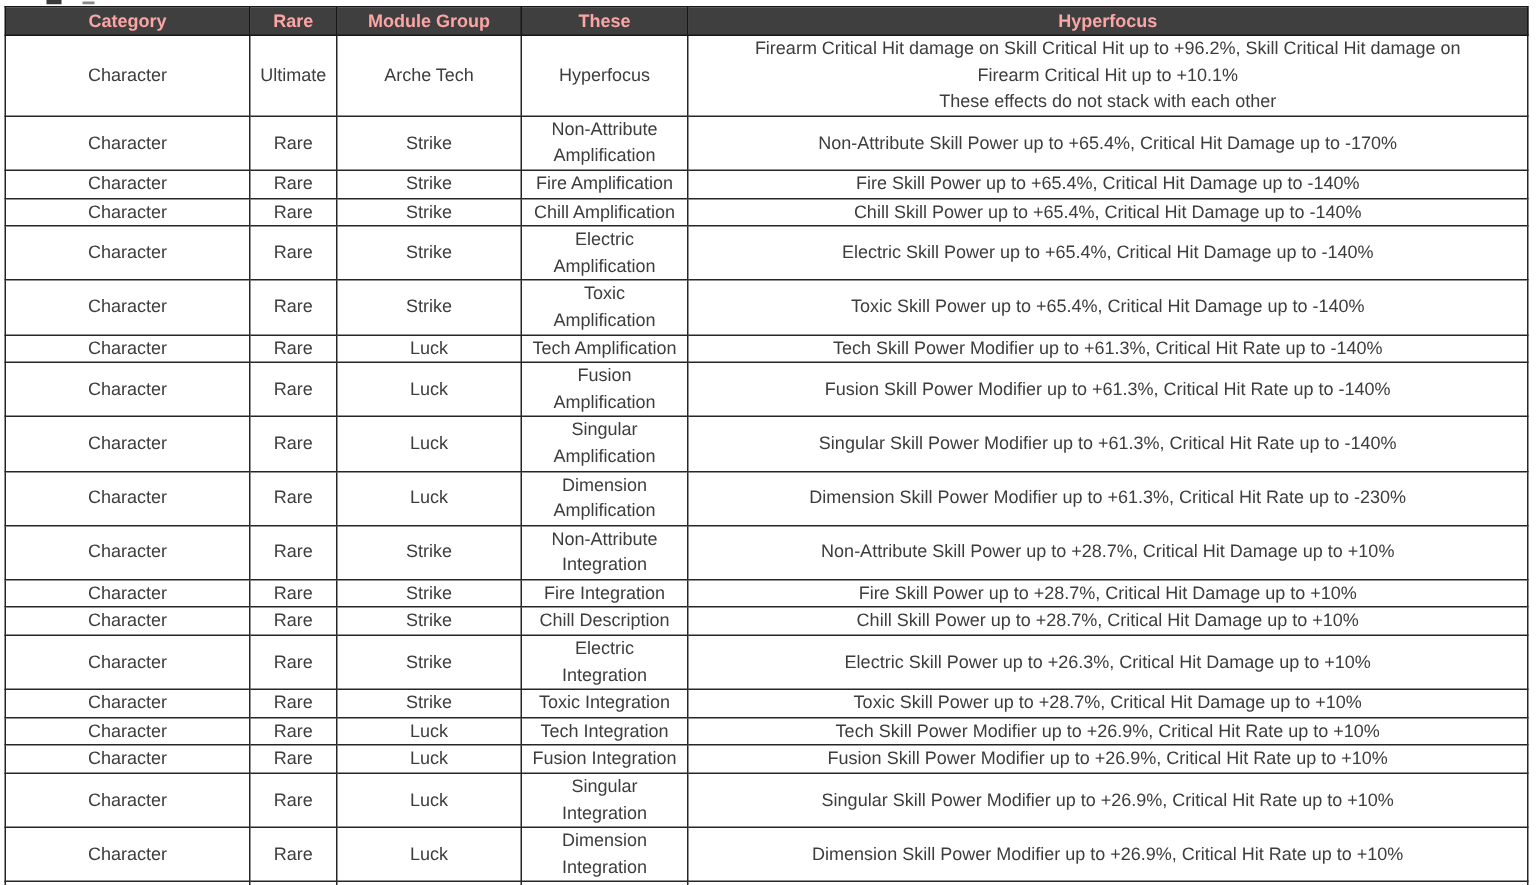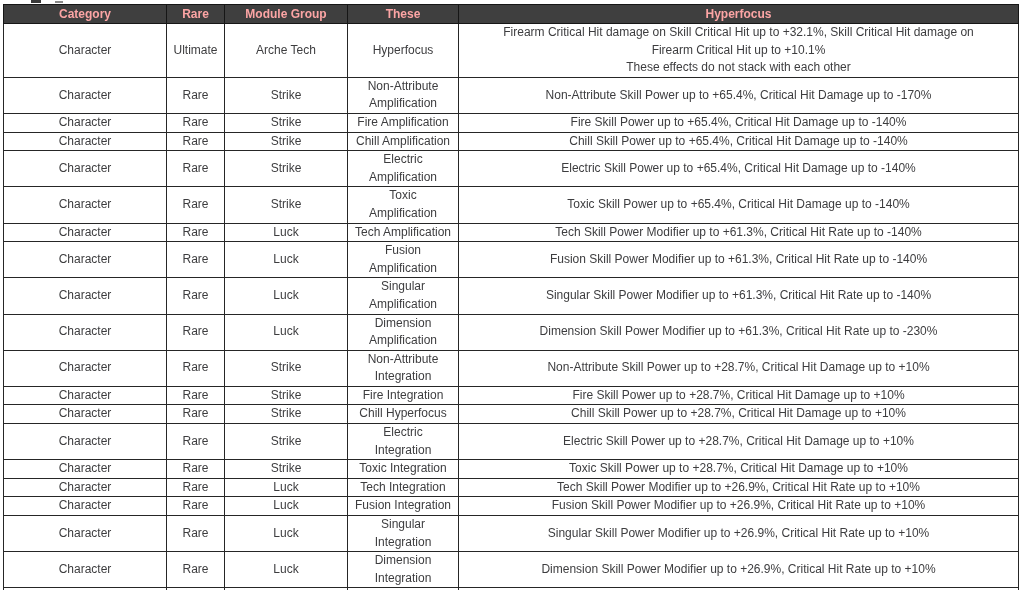--- a/index.html
+++ b/index.html
@@ -89,21 +89,21 @@
         <th>These</th>
         <th>Hyperfocus</th>
       </tr>
   </thead>
   <tbody>
   <tr>
         <td class="col-category">Character</td>
         <td class="col-tier">Ultimate</td>
         <td class="col-module_group">Arche Tech</td>
         <td class="col-name">Hyperfocus</td>
-        <td class="col-description">Firearm Critical Hit damage on Skill Critical Hit up to +32.1%, Skill Critical Hit damage on
+        <td class="col-description">Firearm Critical Hit damage on Skill Critical Hit up to +96.2%, Skill Critical Hit damage on
 Firearm Critical Hit up to +10.1%
 These effects do not stack with each other</td>
       </tr>
       <tr>
         <td class="col-category">Character</td>
         <td class="col-tier">Rare</td>
         <td class="col-module_group">Strike</td>
         <td class="col-name">Non-Attribute
 Amplification</td>
         <td class="col-description">Non-Attribute Skill Power up to +65.4%, Critical Hit Damage up to -170%</td>
@@ -181,30 +181,30 @@
         <td class="col-category">Character</td>
         <td class="col-tier">Rare</td>
         <td class="col-module_group">Strike</td>
         <td class="col-name">Fire Integration</td>
         <td class="col-description">Fire Skill Power up to +28.7%, Critical Hit Damage up to +10%</td>
       </tr>
       <tr>
         <td class="col-category">Character</td>
         <td class="col-tier">Rare</td>
         <td class="col-module_group">Strike</td>
-        <td class="col-name">Chill Hyperfocus</td>
+        <td class="col-name">Chill Description</td>
         <td class="col-description">Chill Skill Power up to +28.7%, Critical Hit Damage up to +10%</td>
       </tr>
       <tr>
         <td class="col-category">Character</td>
         <td class="col-tier">Rare</td>
         <td class="col-module_group">Strike</td>
         <td class="col-name">Electric
 Integration</td>
-        <td class="col-description">Electric Skill Power up to +28.7%, Critical Hit Damage up to +10%</td>
+        <td class="col-description">Electric Skill Power up to +26.3%, Critical Hit Damage up to +10%</td>
       </tr>
       <tr>
         <td class="col-category">Character</td>
         <td class="col-tier">Rare</td>
         <td class="col-module_group">Strike</td>
         <td class="col-name">Toxic Integration</td>
         <td class="col-description">Toxic Skill Power up to +28.7%, Critical Hit Damage up to +10%</td>
       </tr>
       <tr>
         <td class="col-category">Character</td>

